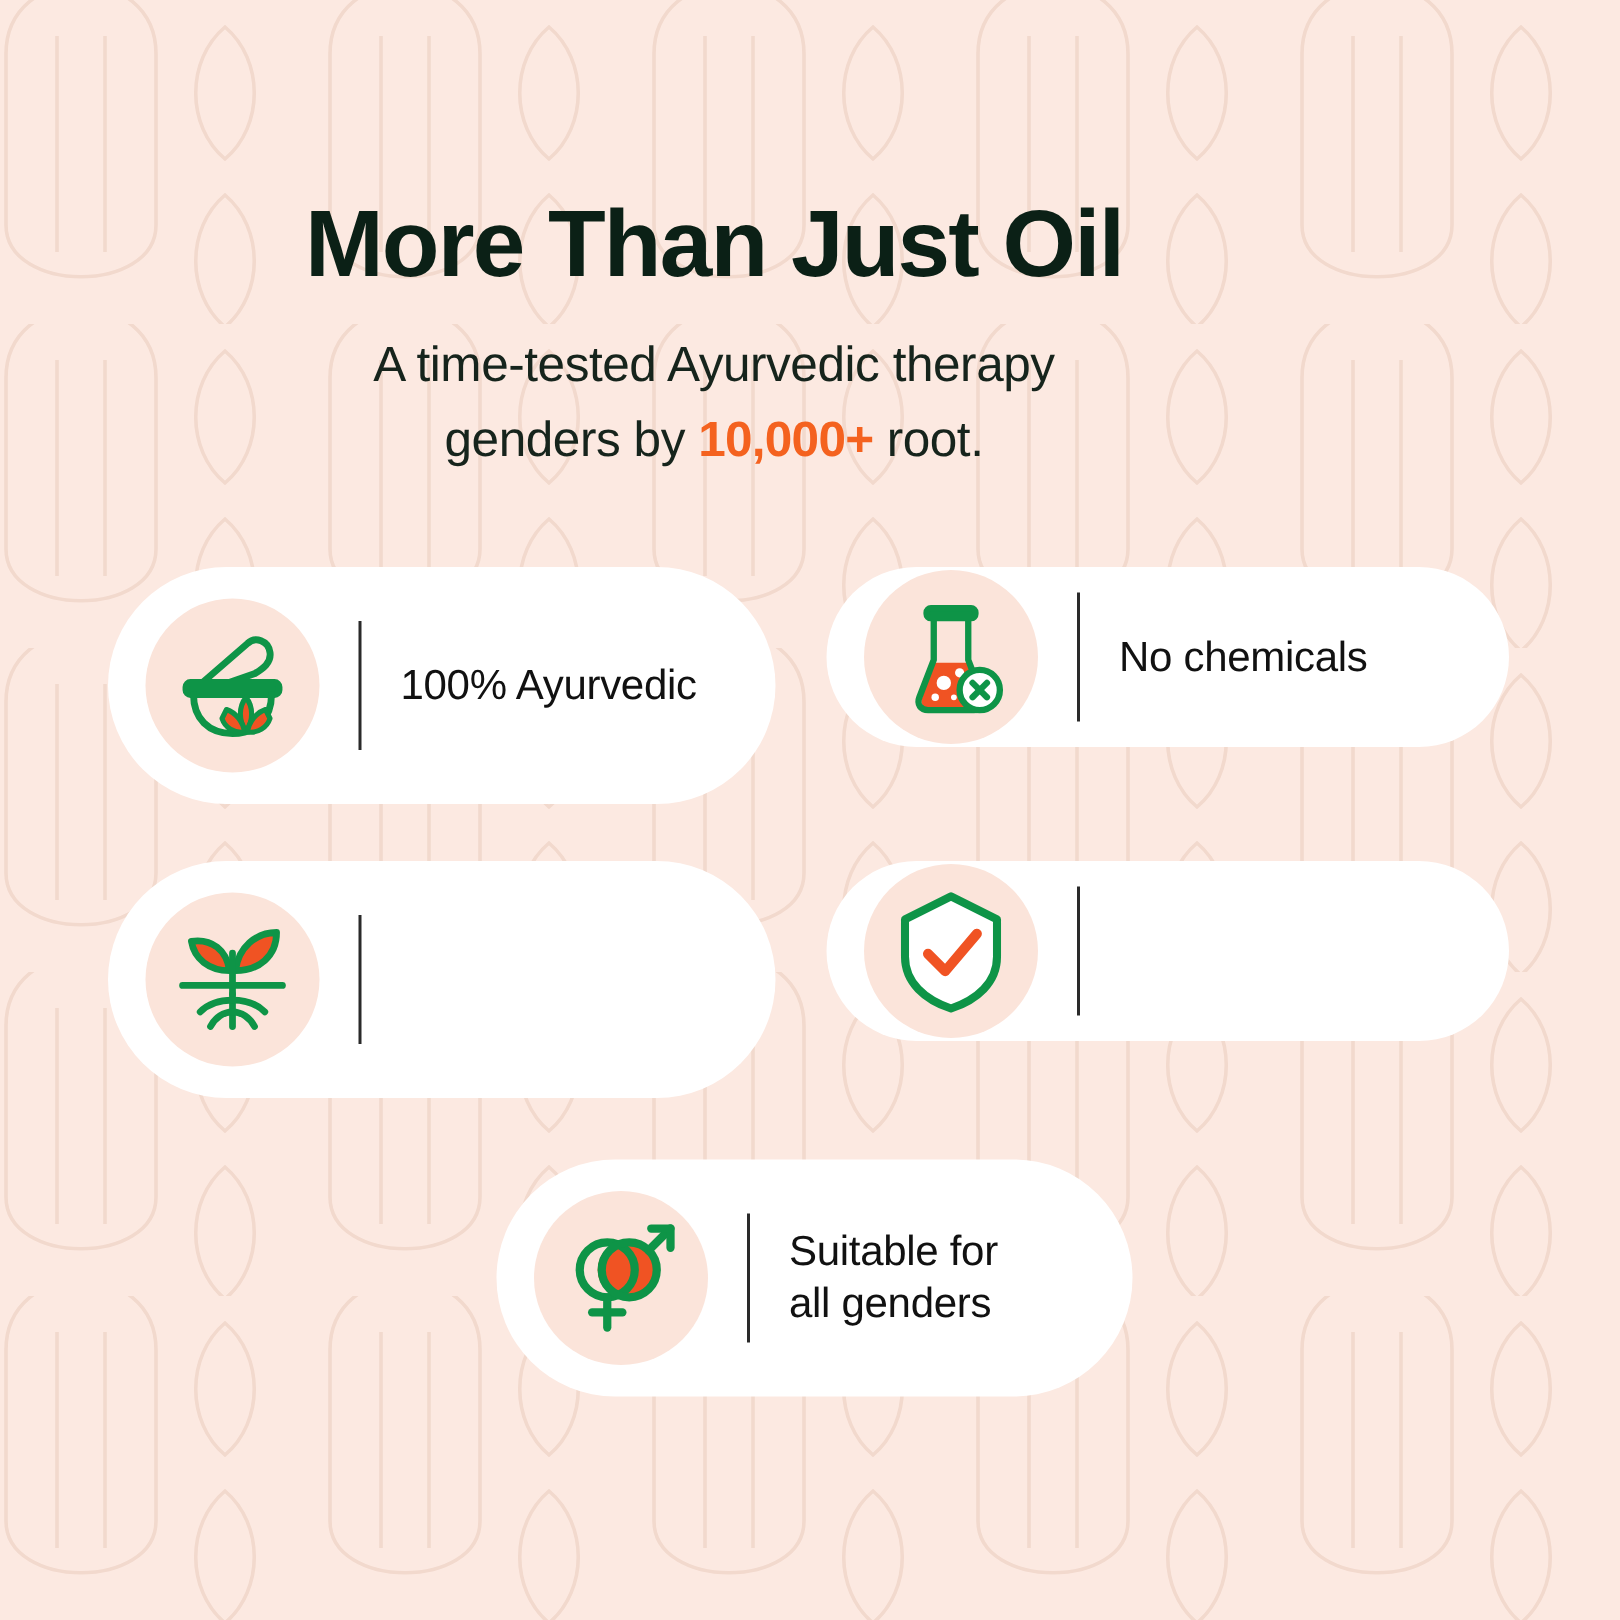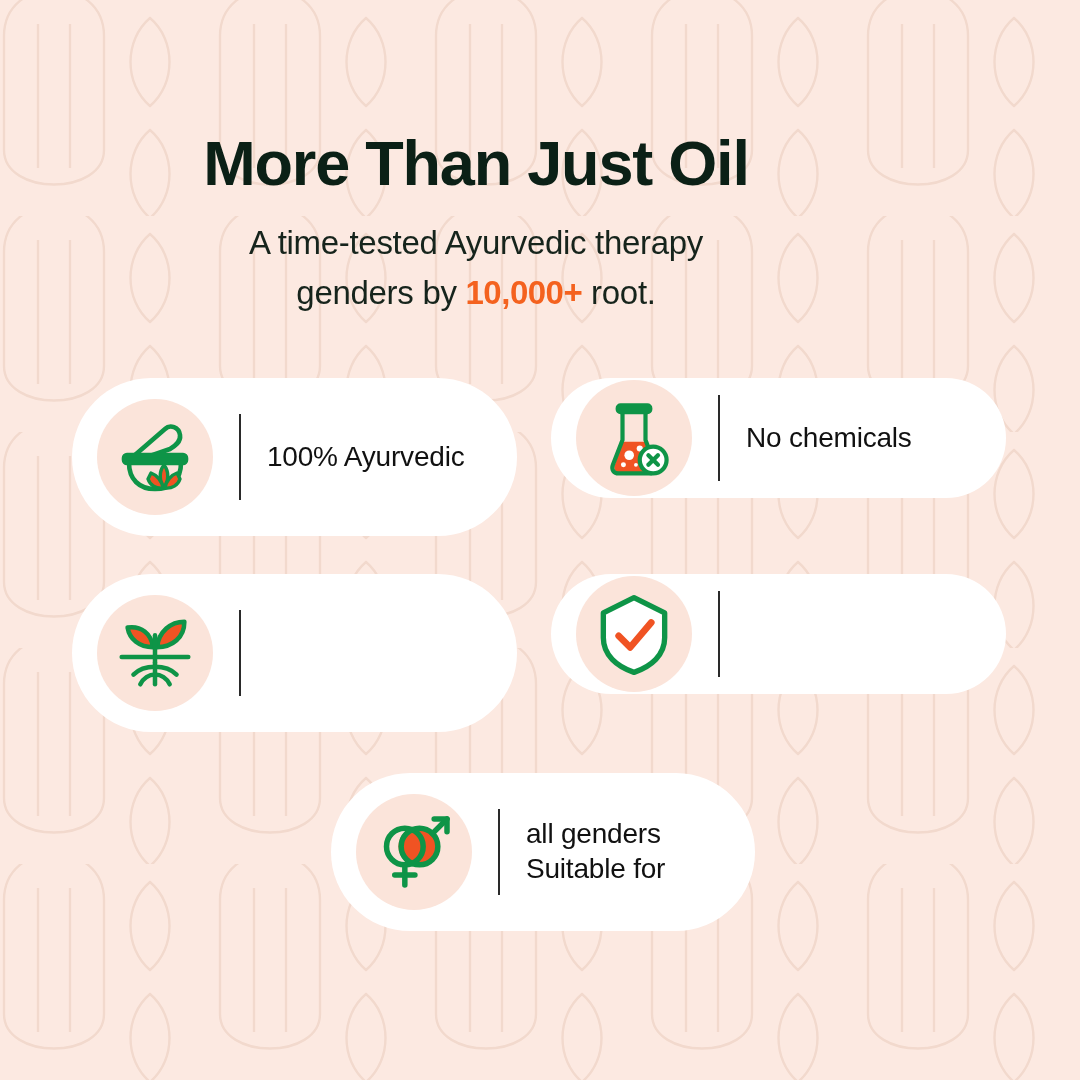--- a/index.html
+++ b/index.html
@@ -197,16 +197,16 @@
         <line x1="38" y1="62" x2="38" y2="84"></line>
         <line x1="27" y1="73" x2="49" y2="73"></line>
         <circle cx="54" cy="42" r="20" fill="none"></circle>
         <line x1="68" y1="28" x2="84" y2="12"></line>
         <polyline points="70,12 84,12 84,26"></polyline>
       </g>
     </svg>
   </div>
   <div class="divider"></div>
   <div class="card-label">
+    <div>Suitable for</div>
     <div>all genders</div>
-    <div>Suitable for</div>
   </div>
 </div>
 
 </body></html>

